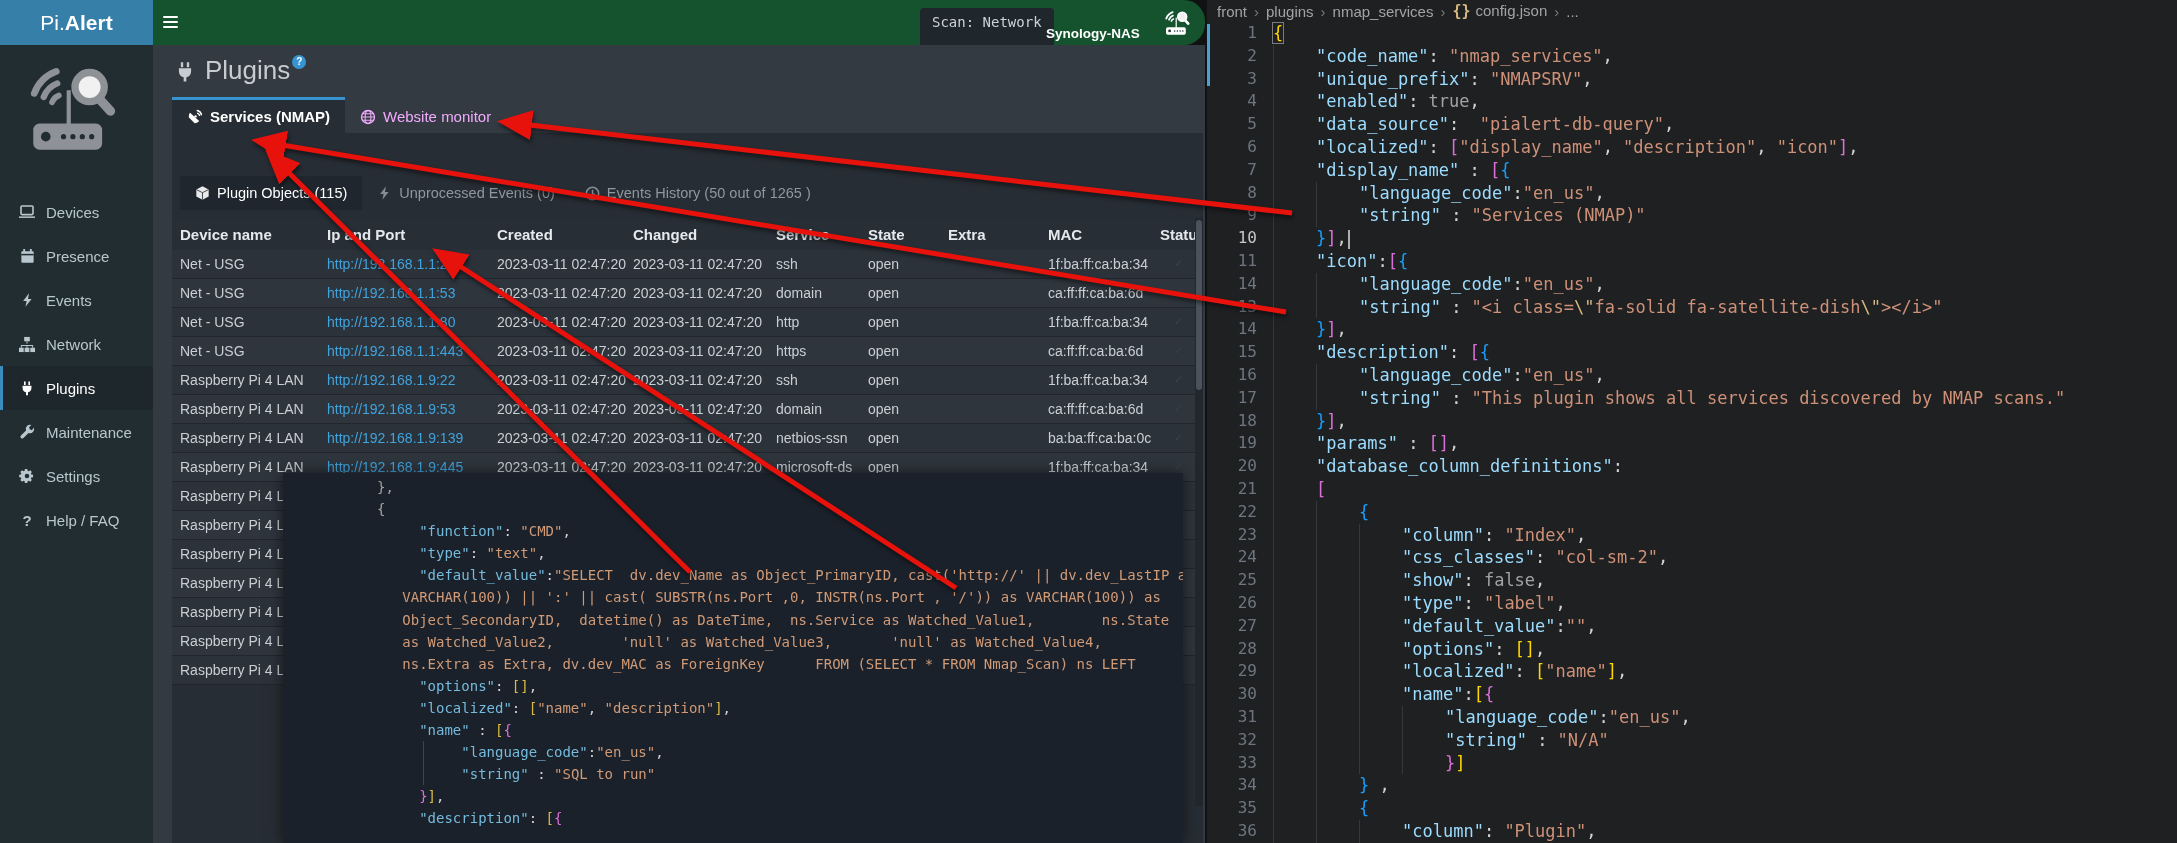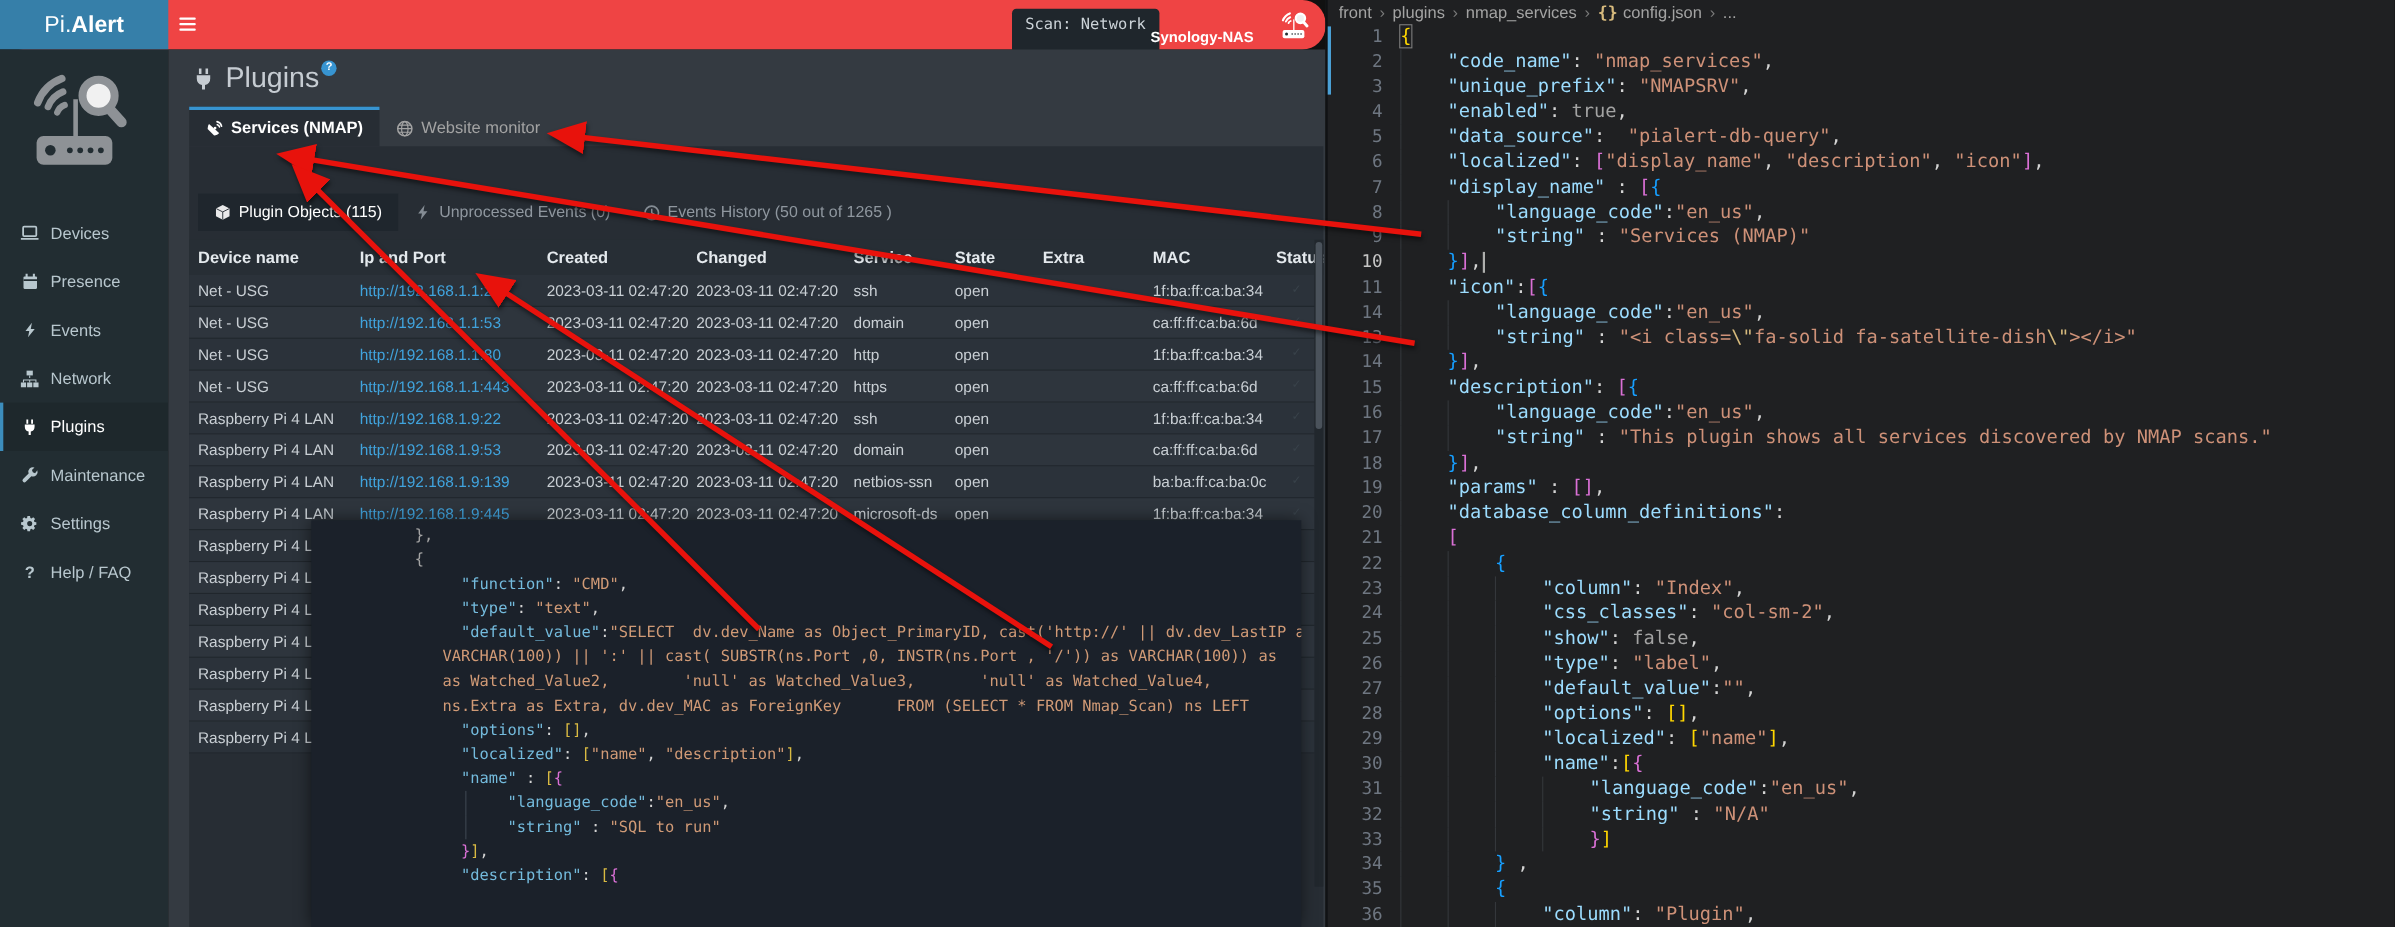--- a/index.html
+++ b/index.html
@@ -1,21 +1,21 @@
 <!DOCTYPE html>
 <html><head>
 <meta charset="utf-8">
 <style>
   html,body{margin:0;padding:0;background:#111;}
   body{width:2177px;height:843px;position:relative;overflow:hidden;
        font-family:"Liberation Sans","DejaVu Sans",sans-serif;-webkit-font-smoothing:antialiased;}
   #app{position:absolute;inset:0;}
 
   
-  #topbar{position:absolute;left:0;top:0;width:1205px;height:45px;background:#ef4444;border-radius:21px;}
+  #topbar{position:absolute;left:0;top:0;width:1205px;height:45px;background:#14532d;border-radius:21px;}
   #brand{position:absolute;left:0;top:0;width:153px;height:45px;background:#367fa9;
          color:#fff;font-size:21px;line-height:45px;text-align:center;font-weight:300;}
   #brand b{font-weight:700;}
   #hamburger{position:absolute;left:163px;top:13px;width:22px;height:20px;cursor:pointer;}
   #hamburger i{display:block;width:15px;height:2.5px;background:#fff;margin:2.6px 0;border-radius:1px;}
   #scan-badge{position:absolute;left:920px;top:8px;height:40px;line-height:28px;padding:0 12px;
       background:#1f262c;color:#ccd3d8;border-radius:4px;
       font-family:"DejaVu Sans Mono",monospace;font-size:14px;}
   #device-info{position:absolute;left:1046px;top:5px;color:#fff;font-weight:700;font-size:13.5px;line-height:17px;margin-top:20px;}
   #topbar-scan-icon{position:absolute;left:1163px;top:8px;width:30px;height:30px;}
@@ -33,21 +33,21 @@
 
   
   #main{position:absolute;left:153px;top:45px;width:1052px;height:798px;background:#343a41;overflow:hidden;}
   #title-row{position:absolute;left:21px;top:8px;display:flex;align-items:flex-start;color:#c6ccd2;}
   #title-row .plug-ic{margin-top:7px;margin-right:9px;}
   #page-title{font-size:26px;font-weight:400;margin:0;line-height:34px;color:#c6ccd2;}
   #help-badge{display:inline-block;width:14px;height:14px;border-radius:50%;background:#3794d1;color:#fff;
       font-size:10px;font-weight:700;text-align:center;line-height:14px;margin-left:2px;margin-top:2px;}
 
   #tabs{position:absolute;left:19px;top:52px;height:36px;display:flex;}
-  .tab{display:flex;align-items:center;padding:0 15px;font-size:15px;color:#a3a3a3;cursor:pointer;
+  .tab{display:flex;align-items:center;padding:0 15px;font-size:15px;color:#f0abfc;cursor:pointer;
        border-top:3px solid transparent;height:33px;}
   .tab .ic{margin-right:7px;display:inline-flex;}
   .tab.active{background:#272d34;border-top-color:#3794d1;color:#ffffff;font-weight:700;}
 
   #panel{position:absolute;left:19px;top:88px;width:1031px;height:710px;background:#272d34;}
   #subtabs{position:absolute;left:8px;top:43px;height:34px;display:flex;}
   .subtab{display:flex;align-items:center;padding:0 15px;font-size:14.5px;color:#8f979f;cursor:pointer;height:34px;}
   .subtab .ic{margin-right:7px;display:inline-flex;opacity:.9;}
   .subtab.active{background:#1f262d;color:#fff;}
 
@@ -483,20 +483,21 @@
   </main>
 
   <div id="overlay-code">
     <div id="ovlines">
         <div class="oline" style="padding-left: 0px;"><span class="t-b">},</span></div>
         <div class="oline" style="padding-left: 0px;"><span class="t-b">{</span></div>
         <div class="oline" style="padding-left: 42.15px;"><span class="t-k">"function"</span><span class="t-w">: </span><span class="t-s">"CMD"</span><span class="t-w">,</span></div>
         <div class="oline" style="padding-left: 42.15px;"><span class="t-k">"type"</span><span class="t-w">: </span><span class="t-s">"text"</span><span class="t-w">,</span></div>
         <div class="oline" style="padding-left: 42.15px;"><span class="t-k">"default_value"</span><span class="t-w">:</span><span class="t-s">"SELECT  dv.dev_Name as Object_PrimaryID, cast('http://' || dv.dev_LastIP as</span></div>
         <div class="oline" style="padding-left: 25.29px;"><span class="t-s">VARCHAR(100)) || ':' || cast( SUBSTR(ns.Port ,0, INSTR(ns.Port , '/')) as VARCHAR(100)) as</span></div>
+        <div class="oline" style="padding-left: 25.29px;"><span class="t-s">Object_SecondaryID,  datetime() as DateTime,  ns.Service as Watched_Value1,        ns.State</span></div>
         <div class="oline" style="padding-left: 25.29px;"><span class="t-s">as Watched_Value2,        'null' as Watched_Value3,       'null' as Watched_Value4,</span></div>
         <div class="oline" style="padding-left: 25.29px;"><span class="t-s">ns.Extra as Extra, dv.dev_MAC as ForeignKey      FROM (SELECT * FROM Nmap_Scan) ns LEFT</span></div>
         <div class="oline" style="padding-left: 42.15px;"><span class="t-k">"options"</span><span class="t-w">: </span><span class="t-y">[]</span><span class="t-w">,</span></div>
         <div class="oline" style="padding-left: 42.15px;"><span class="t-k">"localized"</span><span class="t-w">: </span><span class="t-y">[</span><span class="t-s">"name"</span><span class="t-w">, </span><span class="t-s">"description"</span><span class="t-y">]</span><span class="t-w">,</span></div>
         <div class="oline" style="padding-left: 42.15px;"><span class="t-k">"name"</span><span class="t-w"> : </span><span class="t-y">[</span><span class="t-p">{</span></div>
         <div class="oline" style="padding-left: 84.3px;"><i class="og"></i><span class="t-k">"language_code"</span><span class="t-w">:</span><span class="t-s">"en_us"</span><span class="t-w">,</span></div>
         <div class="oline" style="padding-left: 84.3px;"><i class="og"></i><span class="t-k">"string"</span><span class="t-w"> : </span><span class="t-s">"SQL to run"</span></div>
         <div class="oline" style="padding-left: 42.15px;"><span class="t-p">}</span><span class="t-y">]</span><span class="t-w">,</span></div>
         <div class="oline" style="padding-left: 42.15px;"><span class="t-k">"description"</span><span class="t-w">: </span><span class="t-y">[</span><span class="t-p">{</span></div>
       </div>

